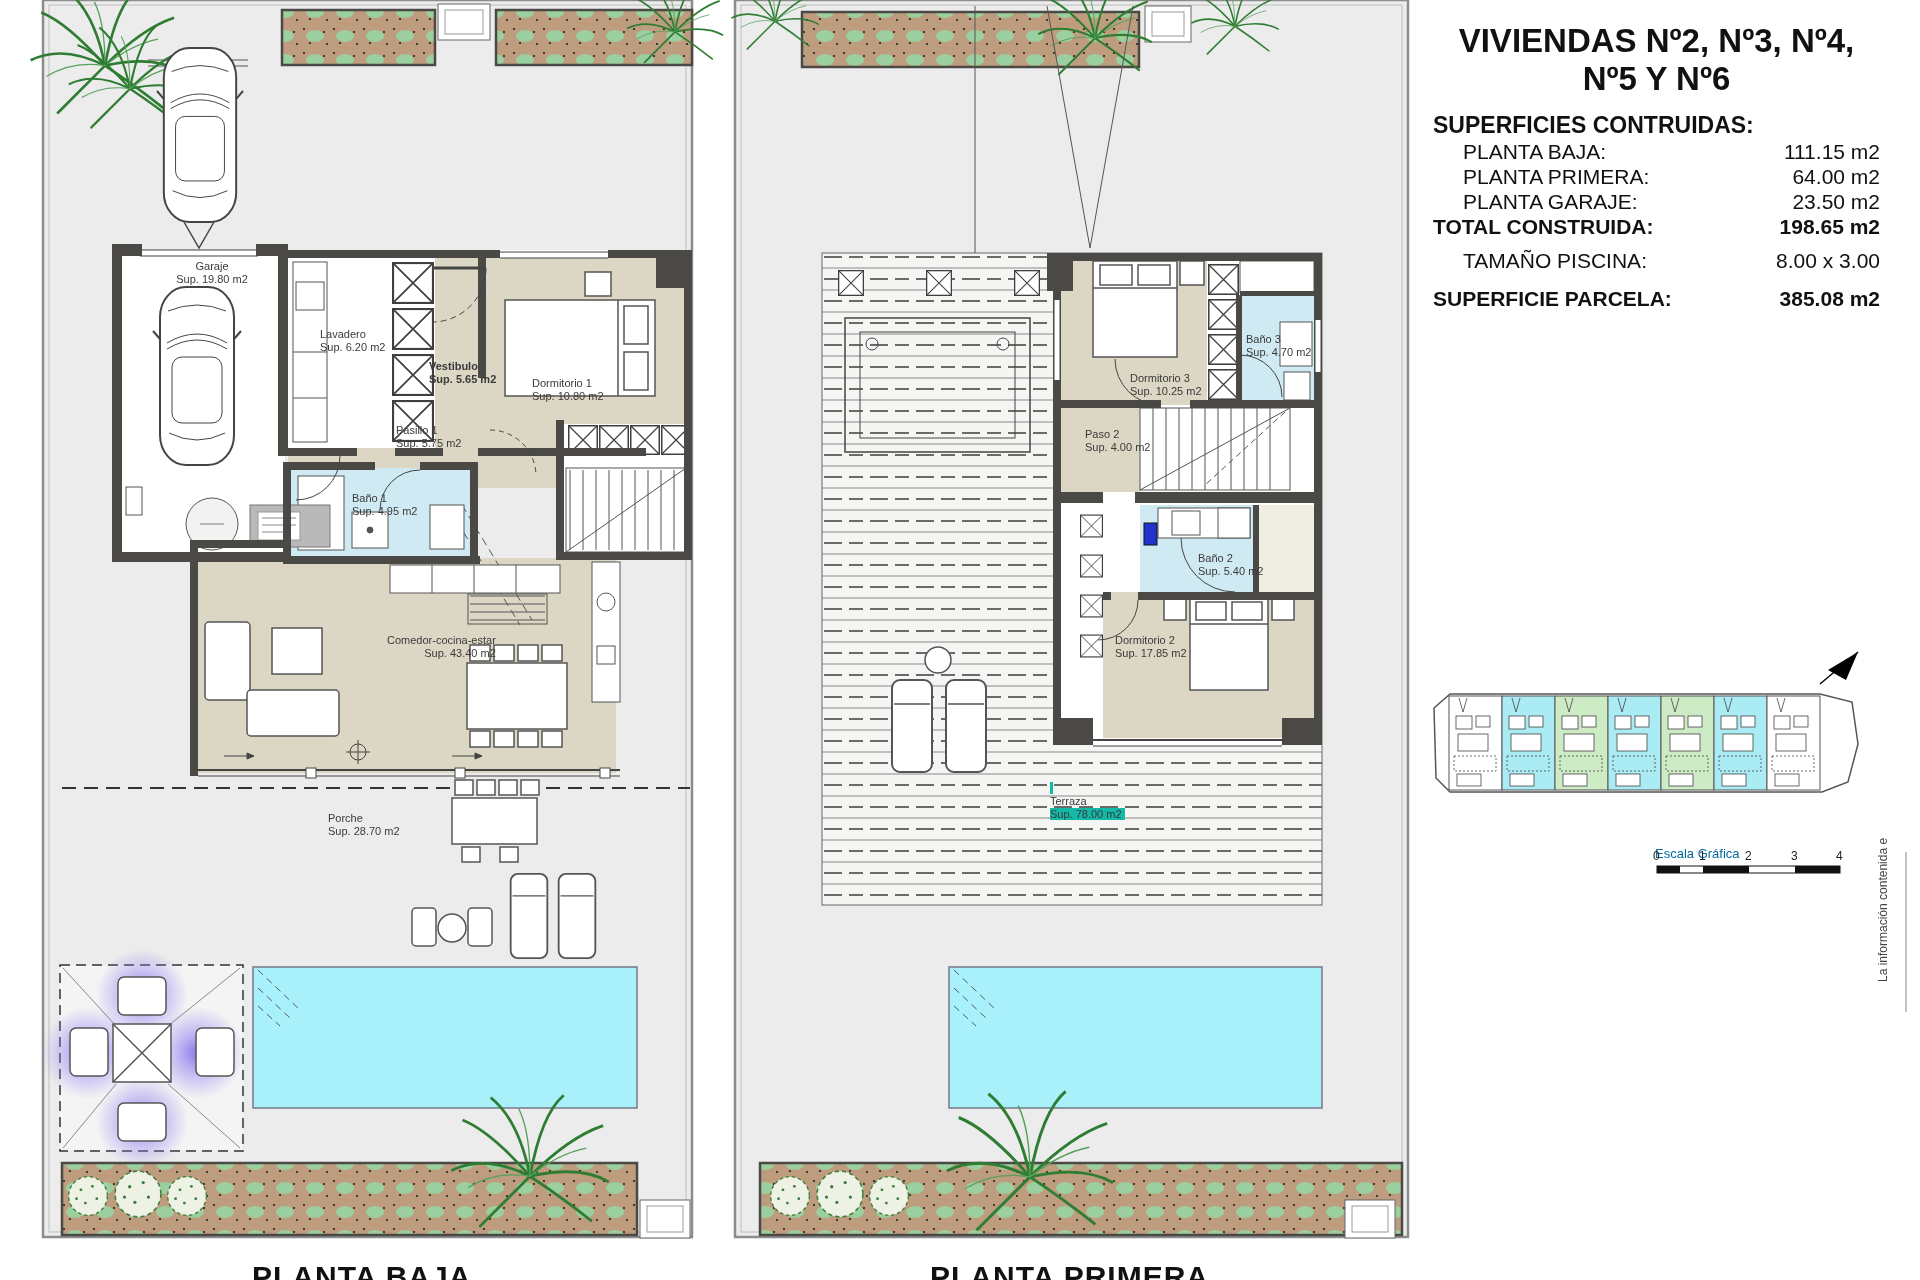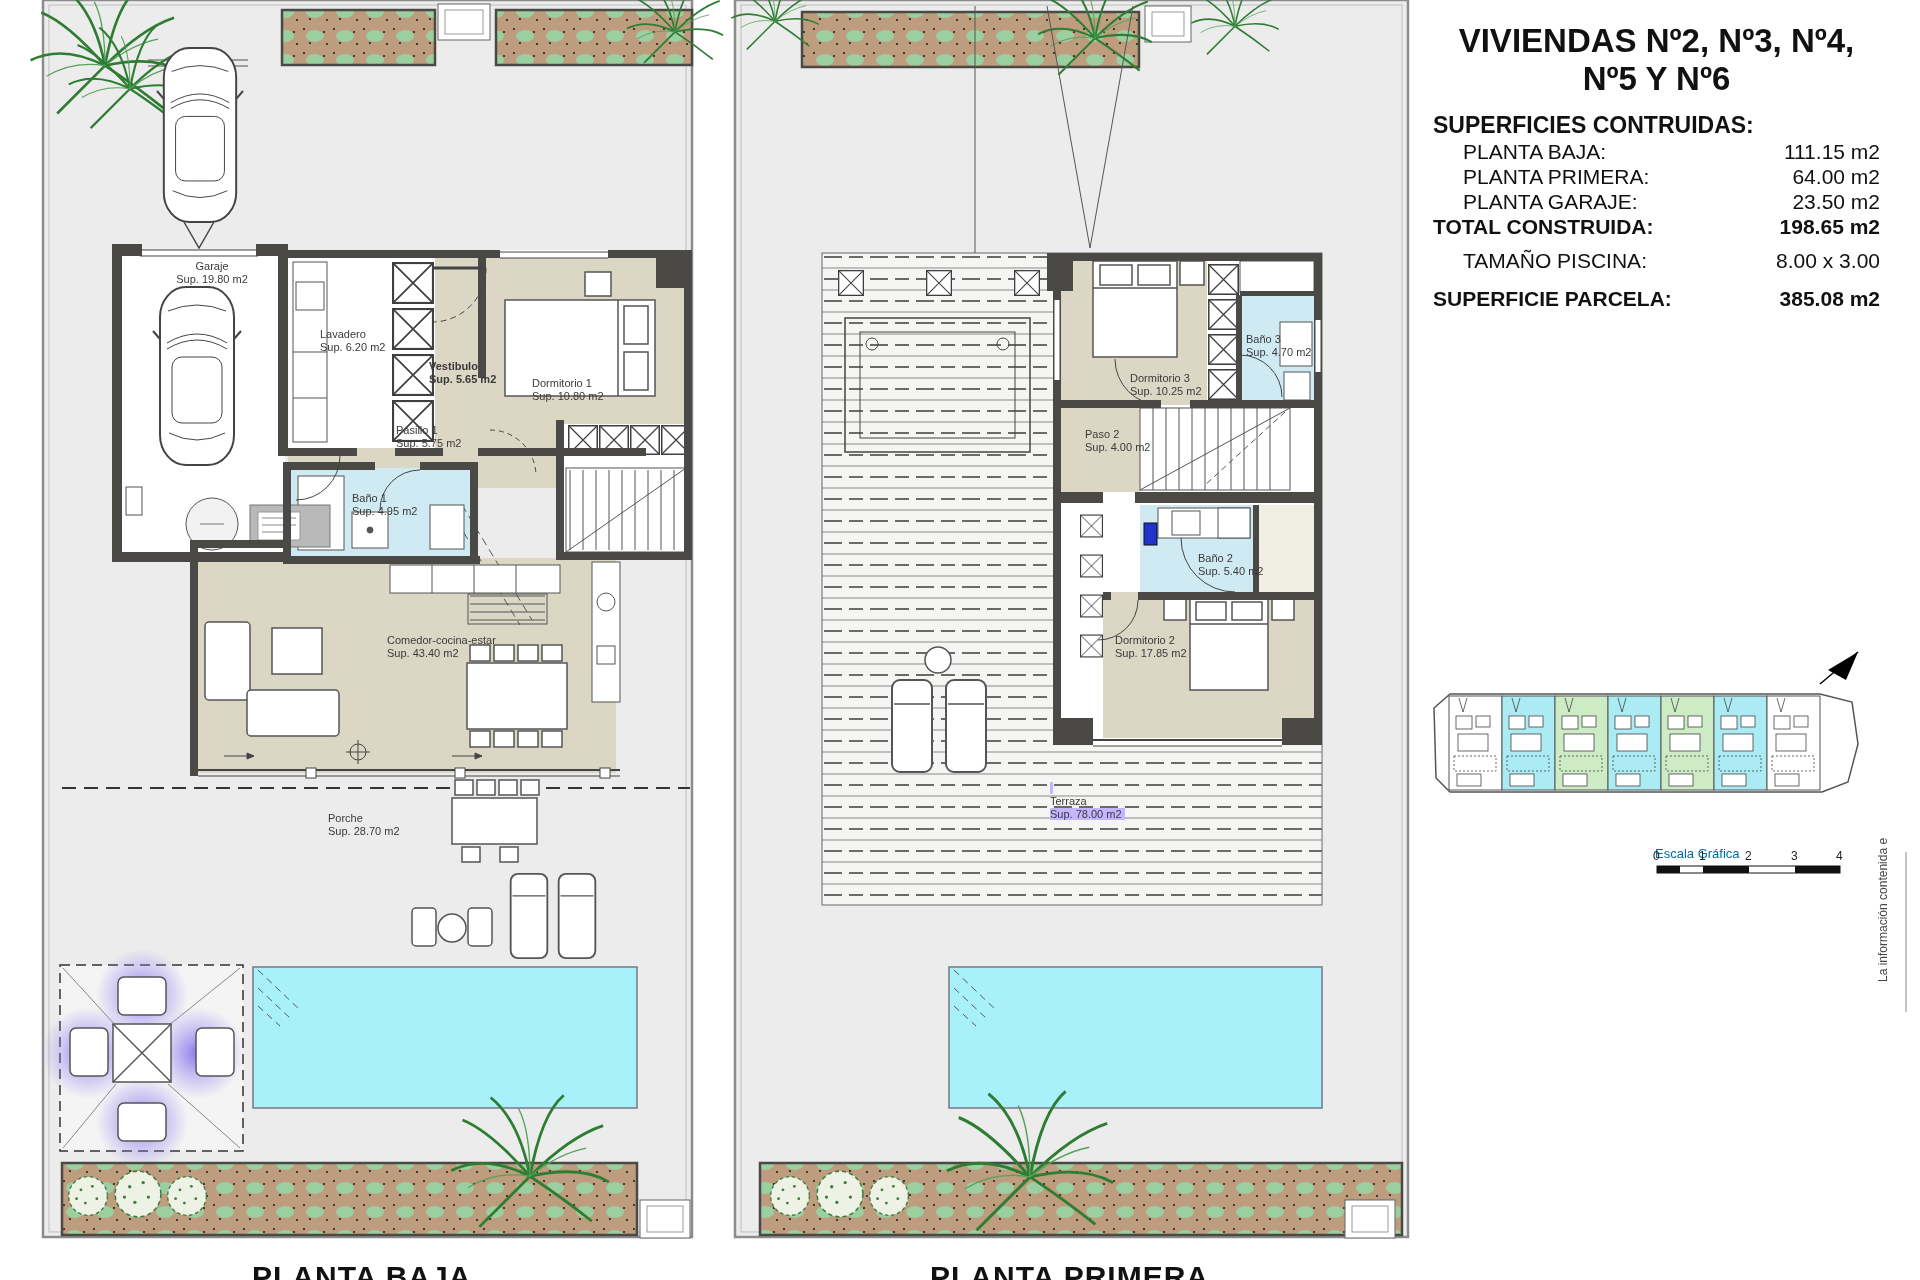--- a/index.html
+++ b/index.html
@@ -16,21 +16,21 @@
   .tb-row{display:flex;justify-content:space-between;font-size:21px;line-height:25px;}
   .tb-row .lbl{padding-left:30px;}
   .tb-row.bold{font-weight:bold;}
   .tb-row.bold .lbl{padding-left:0;}
   .gap-sm{height:9px;}
   .gap-md{height:13px;}
   .scale-label{position:absolute;left:1655px;top:846px;font-size:13px;color:#0369a1;text-align:right;}
   .scale-tick{position:absolute;top:849px;font-size:12px;color:#222;}
   .side-note{position:absolute;left:1876px;top:982px;font-size:12px;color:#444;
              transform:rotate(-90deg);transform-origin:left top;white-space:nowrap;}
-  .terr-bg{background:#c4b5fd;padding:0 3px;}
+  .terr-bg{background:#14b8a6;padding:0 3px;}
 </style>
 </head>
 <body>
 
 <div id="sheet">
 
 <svg width="1920" height="1280" viewBox="0 0 1920 1280">
   <defs>
     <pattern id="slats" width="46" height="22" patternUnits="userSpaceOnUse">
       <rect width="46" height="22" fill="#f5f5f3"></rect>
@@ -574,21 +574,21 @@
 </div>
 <div class="room-label" style="left:532px;top:377px;">
   <span class="rn">Dormitorio 1</span><span>Sup. 10.80 m2</span>
 </div>
 <div class="room-label" style="left:396px;top:424px;">
   <span class="rn">Pasillo 1</span><span>Sup. 5.75 m2</span>
 </div>
 <div class="room-label" style="left:352px;top:492px;">
   <span class="rn">Baño 1</span><span>Sup. 4.95 m2</span>
 </div>
-<div class="room-label" style="left:387px;top:634px;">
+<div class="room-label" style="left:387px;top:634px;text-align:right;">
   <span class="rn">Comedor-cocina-estar</span><span>Sup. 43.40 m2</span>
 </div>
 <div class="room-label" style="left:328px;top:812px;">
   <span class="rn">Porche</span><span>Sup. 28.70 m2</span>
 </div>
 
 <div class="room-label" style="left:1130px;top:372px;">
   <span class="rn">Dormitorio 3</span><span>Sup. 10.25 m2</span>
 </div>
 <div class="room-label" style="left:1246px;top:333px;">

